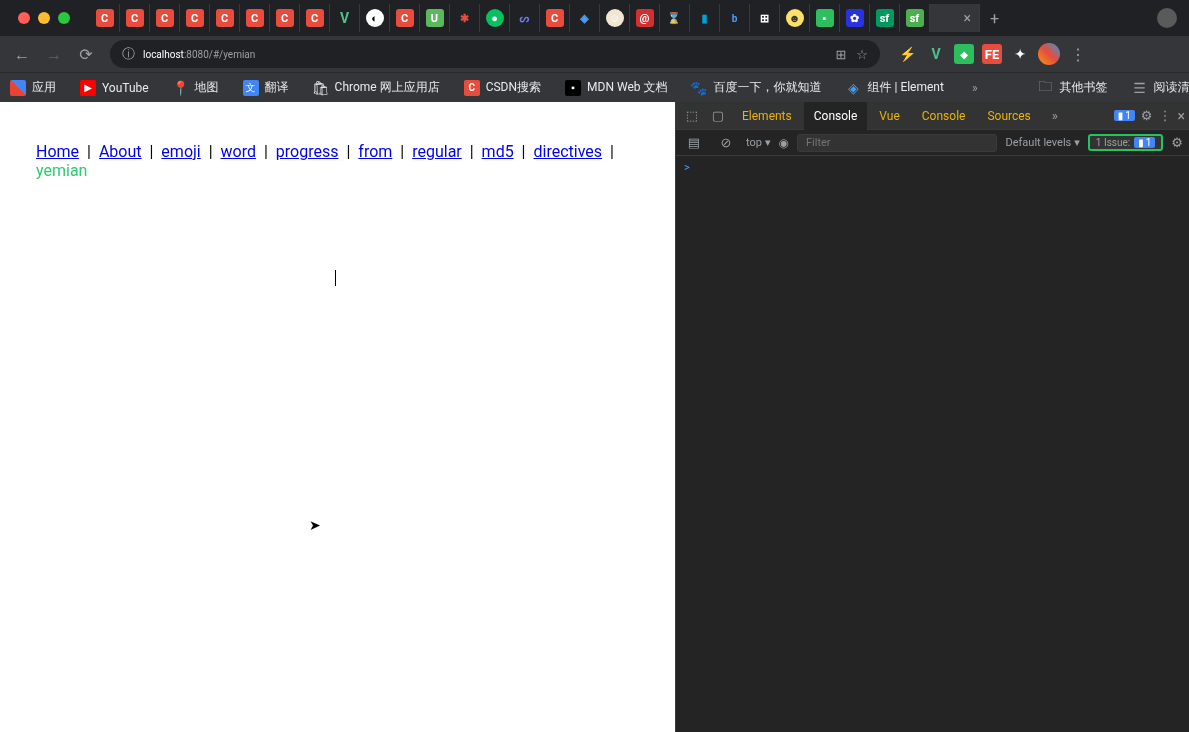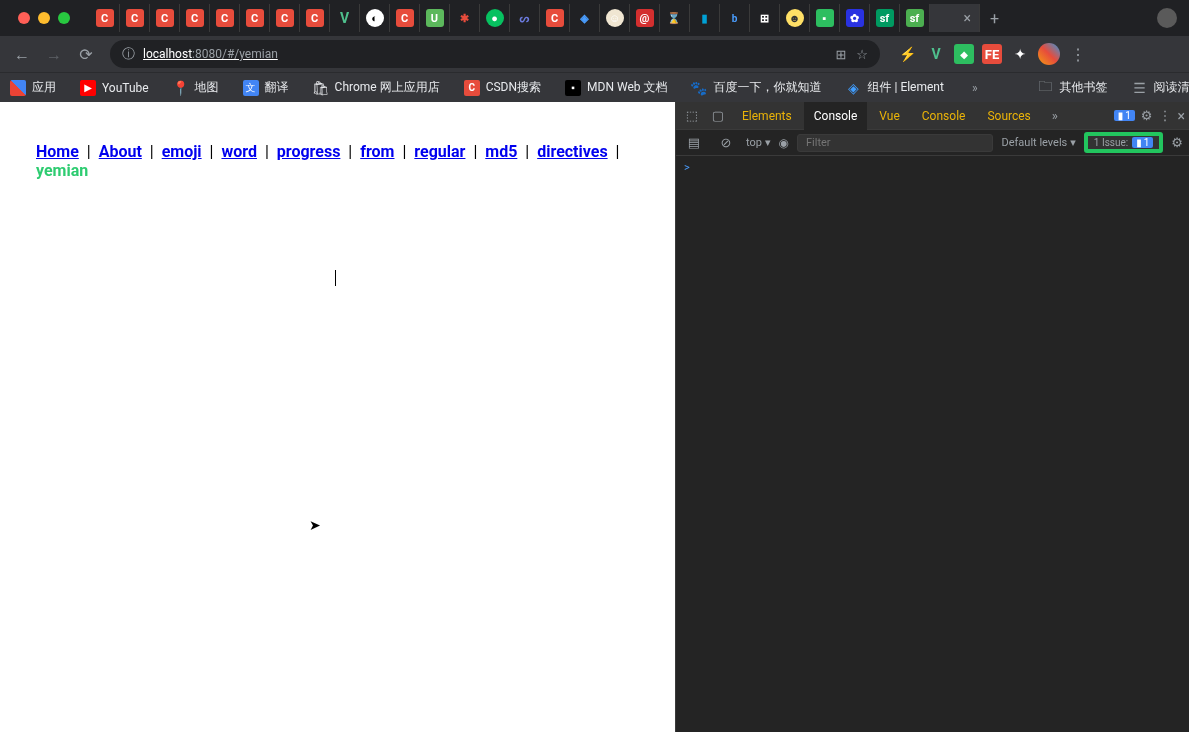--- a/index.html
+++ b/index.html
@@ -38,21 +38,21 @@
     .close-x { color: #9aa0a6; font-size: 14px; cursor: pointer; padding: 0 8px; }
     .newtab { color: #9aa0a6; font-size: 16px; padding: 0 10px; cursor: pointer; }
     .avatar-circ { width: 20px; height: 20px; border-radius: 50%; background: #5a5a5a; margin-left: auto; margin-right: 4px; cursor: pointer; }
     
     
     .toolbar { height: 36px; background: #35363a; display: flex; align-items: center; padding: 0 8px; gap: 4px; }
     .nav-btn { width: 28px; height: 28px; display: flex; align-items: center; justify-content: center; color: #9aa0a6; cursor: pointer; font-size: 16px; border-radius: 50%; }
     .nav-btn.disabled { opacity: 0.4; cursor: default; }
     .omnibox { flex: 1; height: 28px; background: #202124; border-radius: 14px; display: flex; align-items: center; padding: 0 12px; gap: 8px; margin: 0 6px; max-width: 770px; }
     .omni-icon { color: #9aa0a6; font-size: 13px; }
-    .omni-text { color: #fff; font-size: 12px; text-decoration: underline; }
+    .omni-text { color: #fff; font-size: 10px; }
     .omni-text .host { color: #fff; }
     .omni-text .path { color: #9aa0a6; }
     .omni-right { margin-left: auto; display: flex; gap: 10px; align-items: center; }
     .ext-icons { display: flex; gap: 8px; align-items: center; margin-left: 8px; }
     .ext-icon { width: 20px; height: 20px; display: flex; align-items: center; justify-content: center; cursor: pointer; color: #9aa0a6; font-size: 14px; }
     .ext-v { color: #4fc08d; font-weight: bold; }
     .ext-ever { background: #2dbe60; border-radius: 3px; color: #fff; font-size: 10px; }
     .ext-fe { background: #e74c3c; color: #fff; font-size: 13px; border-radius: 3px; font-weight: bold; }
     .ext-puzzle { color: #fff; }
     .ext-avatar { width: 22px; height: 22px; border-radius: 50%; background: linear-gradient(45deg,#f39c12,#e74c3c,#3498db); }
@@ -73,42 +73,42 @@
     .bm-ele { color: #409eff; font-size: 14px; }
     .bm-more { color: #9aa0a6; cursor: pointer; margin-left: 4px; }
     .bm-sep { width: 1px; height: 18px; background: #5a5a5a; margin: 0 6px; }
     .bm-folder { color: #9aa0a6; font-size: 14px; }
     .bm-list { color: #9aa0a6; font-size: 14px; }
     
     
     .main { display: flex; height: calc(100% - 102px); }
     .page { flex: 1; background: #fff; padding: 40px 36px; min-width: 0; position: relative; }
     .nav-links { font-size: 16px; color: #000; }
-    .nav-links a { color: #0000ee; text-decoration: underline; cursor: pointer; font-weight: bold; }
+    .nav-links a { color: #0000ee; text-decoration: underline; cursor: pointer; }
     .nav-links a.active { color: #2ecc71; text-decoration: none; }
     .nav-links .sep { margin: 0 4px; }
     .caret-line { position: absolute; left: 335px; top: 168px; width: 1px; height: 16px; background: #000; }
     .cursor-arrow { position: absolute; left: 309px; top: 415px; font-size: 14px; color: #000; }
     
     
     .devtools { width: 514px; background: #242424; display: flex; flex-direction: column; color: #9aa0a6; font-size: 12px; border-left: 1px solid #3a3a3a; }
     .dt-tabs { height: 28px; background: #333; display: flex; align-items: center; border-bottom: 1px solid #3a3a3a; padding: 0 4px; gap: 2px; }
     .dt-btn { width: 24px; height: 24px; display: flex; align-items: center; justify-content: center; cursor: pointer; color: #9aa0a6; font-size: 13px; }
     .dt-tab { padding: 0 10px; height: 28px; display: flex; align-items: center; cursor: pointer; color: #eab308; }
     .dt-tab.active { background: #242424; color: #fff; }
     .dt-right { margin-left: auto; display: flex; align-items: center; gap: 6px; }
     .dt-badge { background: #4285f4; color: #fff; border-radius: 2px; padding: 0 4px; font-size: 10px; display: inline-flex; align-items: center; gap: 2px; }
     .dt-close { cursor: pointer; font-size: 14px; color: #9aa0a6; }
     .dt-gear { cursor: pointer; font-size: 13px; }
     .dt-vdots { cursor: pointer; font-size: 13px; }
     .dt-filter { height: 26px; background: #242424; display: flex; align-items: center; border-bottom: 1px solid #3a3a3a; padding: 0 6px; gap: 8px; }
     .dt-filter-input { flex: 1; background: #333; border: 1px solid #3a3a3a; border-radius: 3px; padding: 2px 8px; color: #9aa0a6; font-size: 11px; height: 18px; outline: none; }
     .dt-select { color: #9aa0a6; font-size: 11px; display: flex; align-items: center; gap: 3px; cursor: pointer; }
     .dt-eye { font-size: 12px; cursor: pointer; }
-    .dt-issue { background: #333; border: 4px solid #22c55e; border-radius: 3px; padding: 1px 6px; font-size: 10px; display: flex; align-items: center; gap: 4px; cursor: pointer; }
+    .dt-issue { background: #333; border: 2px solid #22c55e; border-radius: 3px; padding: 1px 6px; font-size: 10px; display: flex; align-items: center; gap: 4px; cursor: pointer; }
     .dt-console { flex: 1; background: #242424; padding: 4px 8px; }
     .dt-prompt { color: #4a9eff; font-size: 11px; }
   </style>
 </head>
 <body>
 
 <div class="tabstrip">
   <div class="traffic-lights">
     <div class="tl tl-red"></div>
     <div class="tl tl-yellow"></div>

